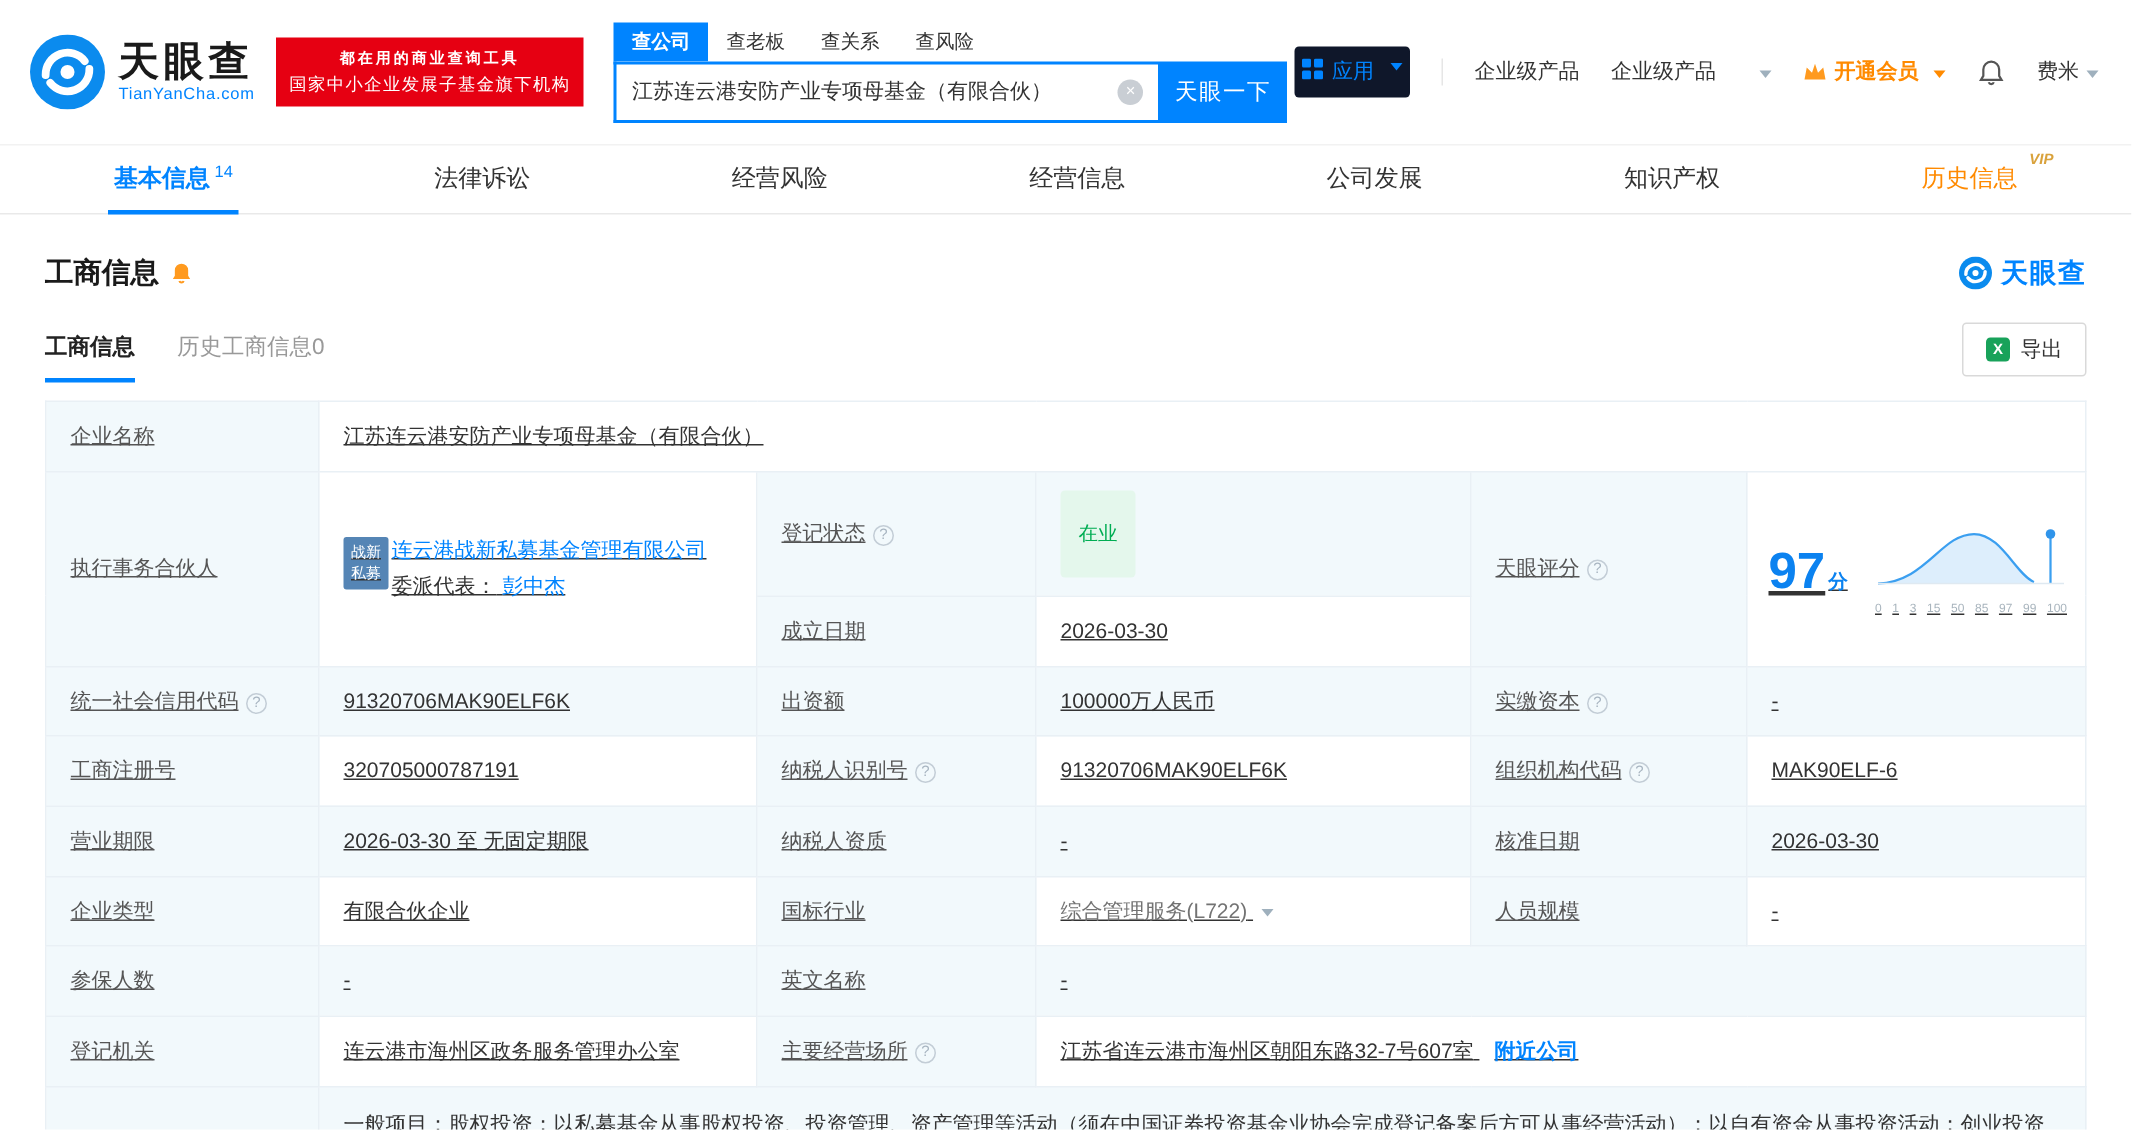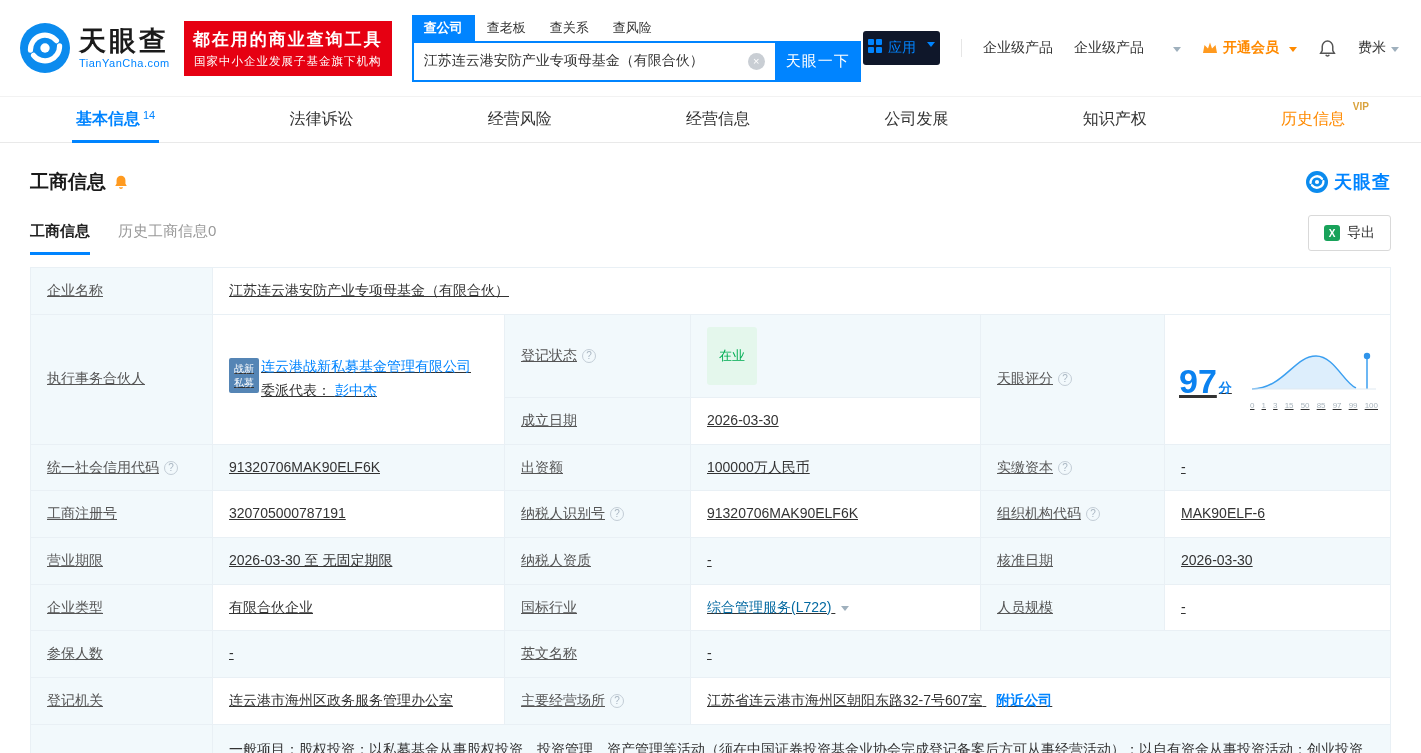--- a/index.html
+++ b/index.html
@@ -11,21 +11,21 @@
   a { text-decoration:none; color:#333; cursor:pointer; }
   .link { color:#0084ff; cursor:pointer; }
 
   
   .topbar { height:96px; display:flex; align-items:center; padding:0 22px 0 20px; }
   .logo { display:flex; align-items:center; gap:9px; flex:0 0 auto; }
   .logo-icon { width:50px; height:50px; }
   .logo-cn { font-size:27px; font-weight:bold; color:#1a1a1a; letter-spacing:3px; line-height:1.1; }
   .logo-en { font-size:11px; color:#0084ff; letter-spacing:.5px; }
   .promo { background:#e60012; color:#fff; text-align:center; padding:7px 9px; margin-left:14px; flex:0 0 auto; }
-  .promo-l1 { font-size:17px; font-weight:bold; letter-spacing:2px; }
+  .promo-l1 { font-size:10px; font-weight:bold; letter-spacing:2px; }
   .promo-l2 { font-size:11.5px; margin-top:3px; letter-spacing:1px; }
 
   .search-wrap { margin-left:20px; flex:0 0 auto; }
   .search-tabs { display:flex; align-items:flex-end; }
   .search-tab { font-size:13px; color:#333; padding:4px 12px; cursor:pointer; }
   .search-tab.active { background:#0084ff; color:#fff; font-weight:bold; }
   .search-box { display:flex; position:relative; }
   .search-input {
     width:363px; height:41px; border:2px solid #0084ff; border-right:none;
     padding:0 34px 0 10px; font-size:14px; color:#333; outline:none;
@@ -52,21 +52,21 @@
   
   .main-nav {
     height:47px; display:flex; align-items:stretch; justify-content:space-between;
     padding:0 64px; border-top:1px solid #f2f2f2; border-bottom:1px solid #e9e9e9;
   }
   .nav-item { display:flex; align-items:center; font-size:16px; color:#333; position:relative; padding:0 12px; cursor:pointer; }
   .nav-item.active { color:#0084ff; font-weight:bold; }
   .nav-item.active::after { content:""; position:absolute; left:8px; right:8px; bottom:-1px; height:3px; background:#0084ff; }
   .nav-count { font-size:11px; color:#0084ff; margin-left:3px; position:relative; top:-5px; font-weight:normal; }
   .nav-item.vip-item { color:#ff8a00; }
-  .vip-tag { position:absolute; top:4px; right:-12px; font-size:10px; font-weight:bold; color:#d9a23c; }
+  .vip-tag { position:absolute; top:4px; right:-12px; font-size:10px; font-weight:bold; font-style:italic; color:#d9a23c; }
 
   
   .section-head { display:flex; align-items:center; justify-content:space-between; padding:26px 30px 0 30px; }
   .section-title { font-size:19px; font-weight:bold; color:#1a1a1a; display:flex; align-items:center; gap:7px; }
   .brand-mark { display:flex; align-items:center; gap:6px; color:#0084ff; font-size:18px; font-weight:bold; letter-spacing:1px; }
   .brand-mark svg { width:22px; height:22px; }
 
   .subtabs-row { display:flex; align-items:flex-end; justify-content:space-between; padding:20px 30px 0 30px; }
   .subtabs { display:flex; gap:28px; }
   .subtab { font-size:15px; color:#999; padding-bottom:11px; border-bottom:3px solid transparent; cursor:pointer; }
@@ -81,21 +81,21 @@
   .info-table { width:1361px; margin:12px 30px 0 30px; border-collapse:collapse; table-layout:fixed; }
   .info-table td { border:1px solid #e9f0f5; padding:12px 16px; line-height:1.55; vertical-align:middle; color:#333; word-break:break-all;text-decoration:underline; }
   .info-table td.label { background:#f2f9fc; color:#555; }
   .info-table td.tint { background:#f2f9fc; }
   .help {
     display:inline-block; width:14px; height:14px; border:1px solid #c3cdd6; border-radius:50%;
     font-size:10px; line-height:12px; text-align:center; color:#a9b6c2; margin-left:5px;
     vertical-align:1px; cursor:pointer;
   }
   .status-badge { color:#00ad53; background:#e4f7ec; padding:19px 12px; border-radius:3px; font-size:13px; display:inline-block; }
-  .gray-val { color:#0369a1; }
+  .gray-val { color:#737373; }
   .caret-gray { width:0;height:0;border:4px solid transparent;border-top:5px solid #9fb0bd;display:inline-block;margin-left:6px;position:relative;top:3px; }
 
   .partner { display:flex; gap:2px; align-items:flex-start; }
   .ptag { background:#5585b5; color:#fff; font-size:10px; text-align:center; border-radius:2px; padding:4px 5px; display:flex; flex-direction:column; line-height:1.35; margin-top:3px; flex:0 0 auto; }
   .ptext { line-height:1.7; }
   .delegate { color:#333; }
 
   .score-cell { padding:6px 12px 2px 14px !important; }
   .score-wrap { display:flex; align-items:center; justify-content:space-between; gap:8px; }
   .score-num { color:#0b82f0; font-weight:bold; font-size:34px; display:flex; align-items:flex-end; line-height:1; flex:0 0 auto; }

